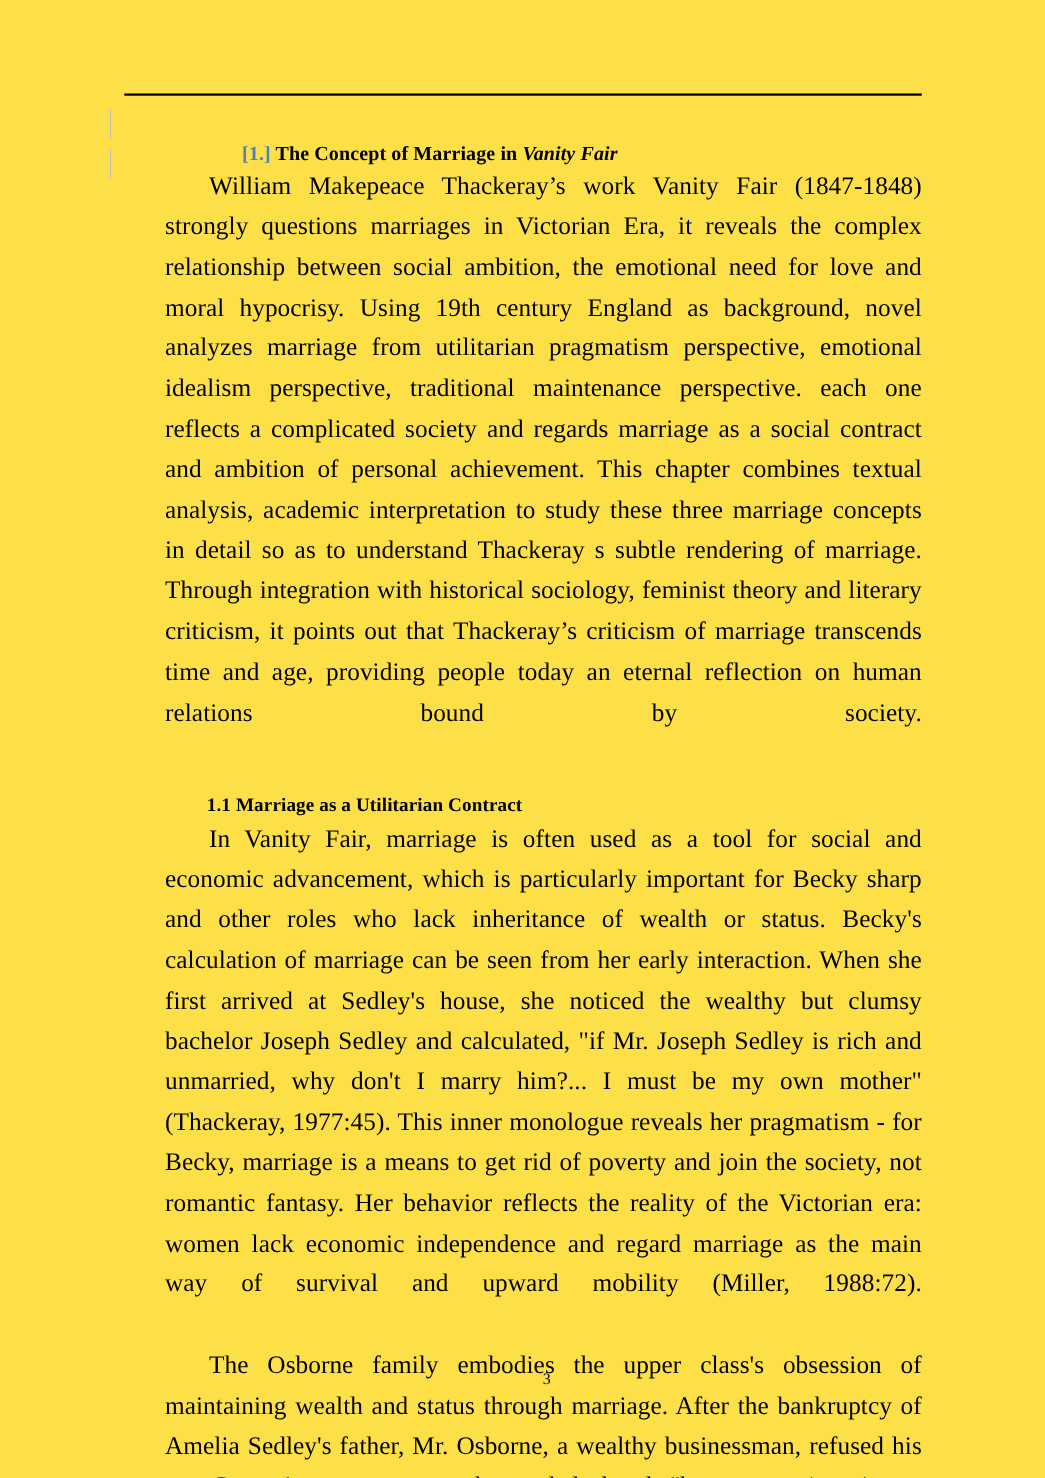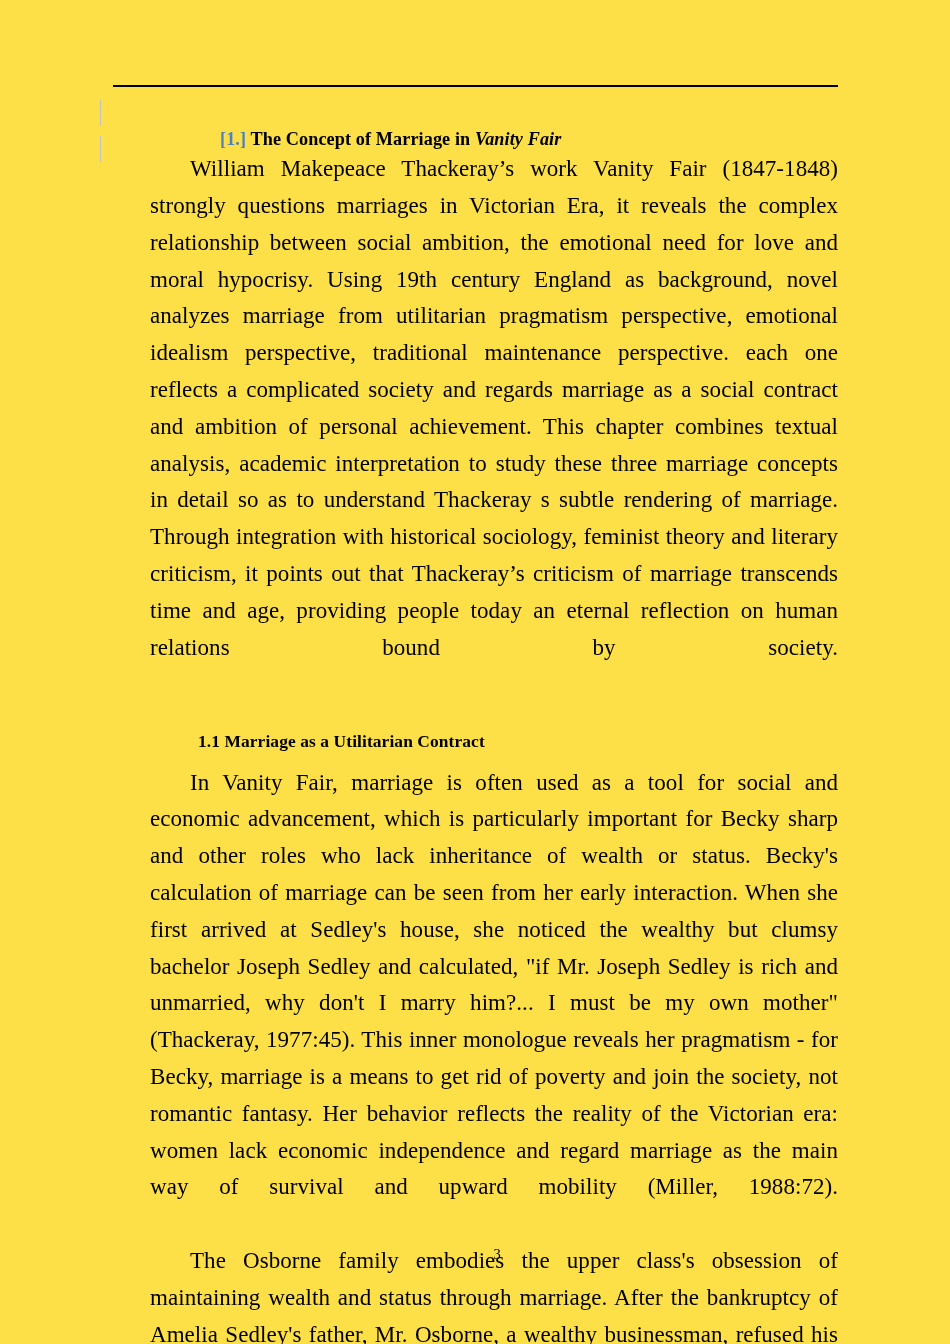--- a/index.html
+++ b/index.html
@@ -67,21 +67,21 @@
     font-weight: bold;
   }
   h2.section-heading .work-title {
     font-style: italic;
   }
 
   h3.sub-heading {
     font-size: 17.4px;
     font-weight: bold;
     line-height: 1.0;
-    margin: 10px;
+    margin: 0;
     padding: 20px 0 4px 0;
     text-indent: 38px;
     letter-spacing: 0.1px;
   }
 
   p.body-par {
     font-size: 23px;
     line-height: 36.8px;
     text-align: justify;
     text-justify: inter-word;

